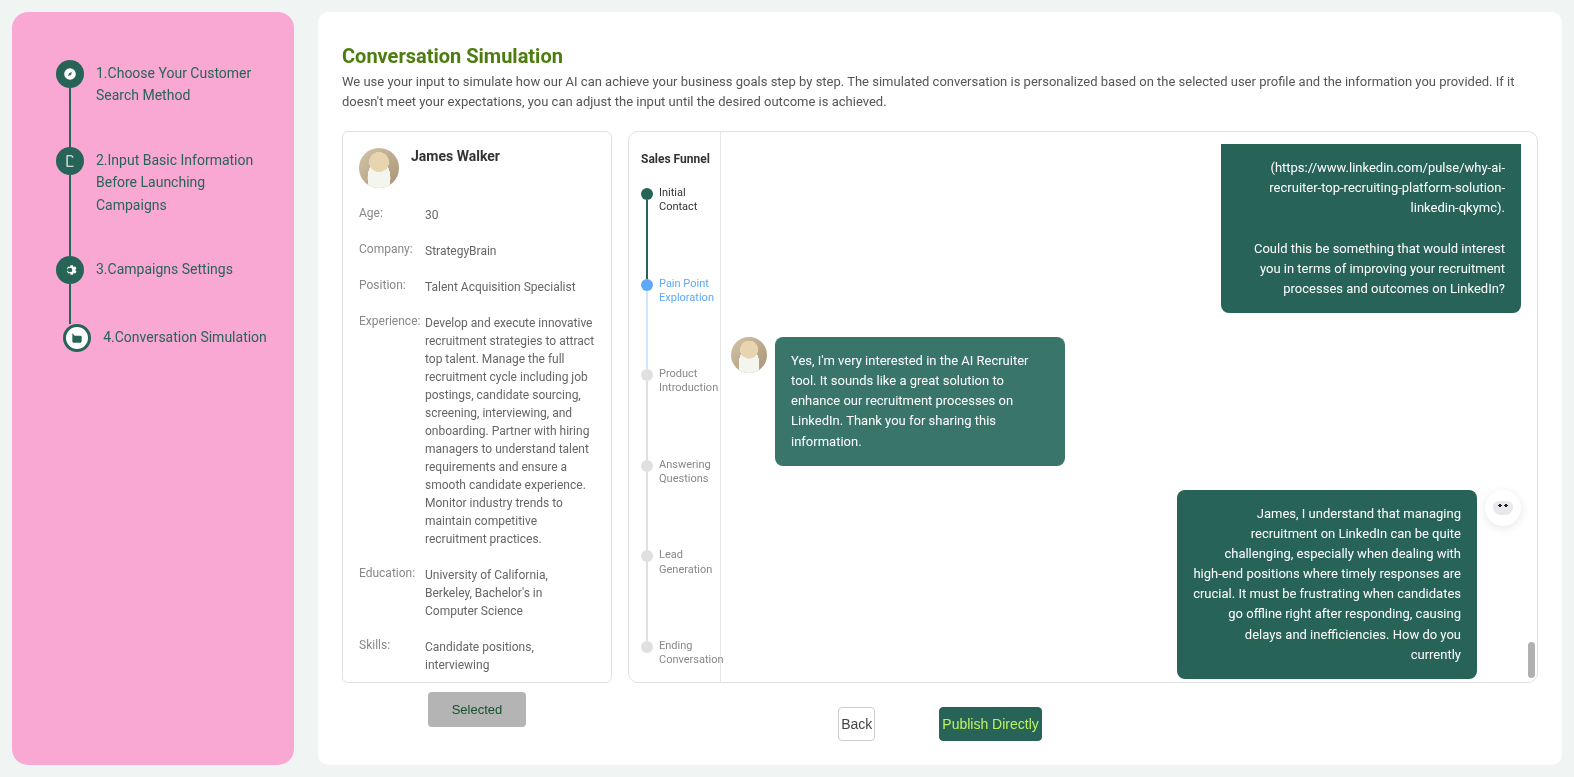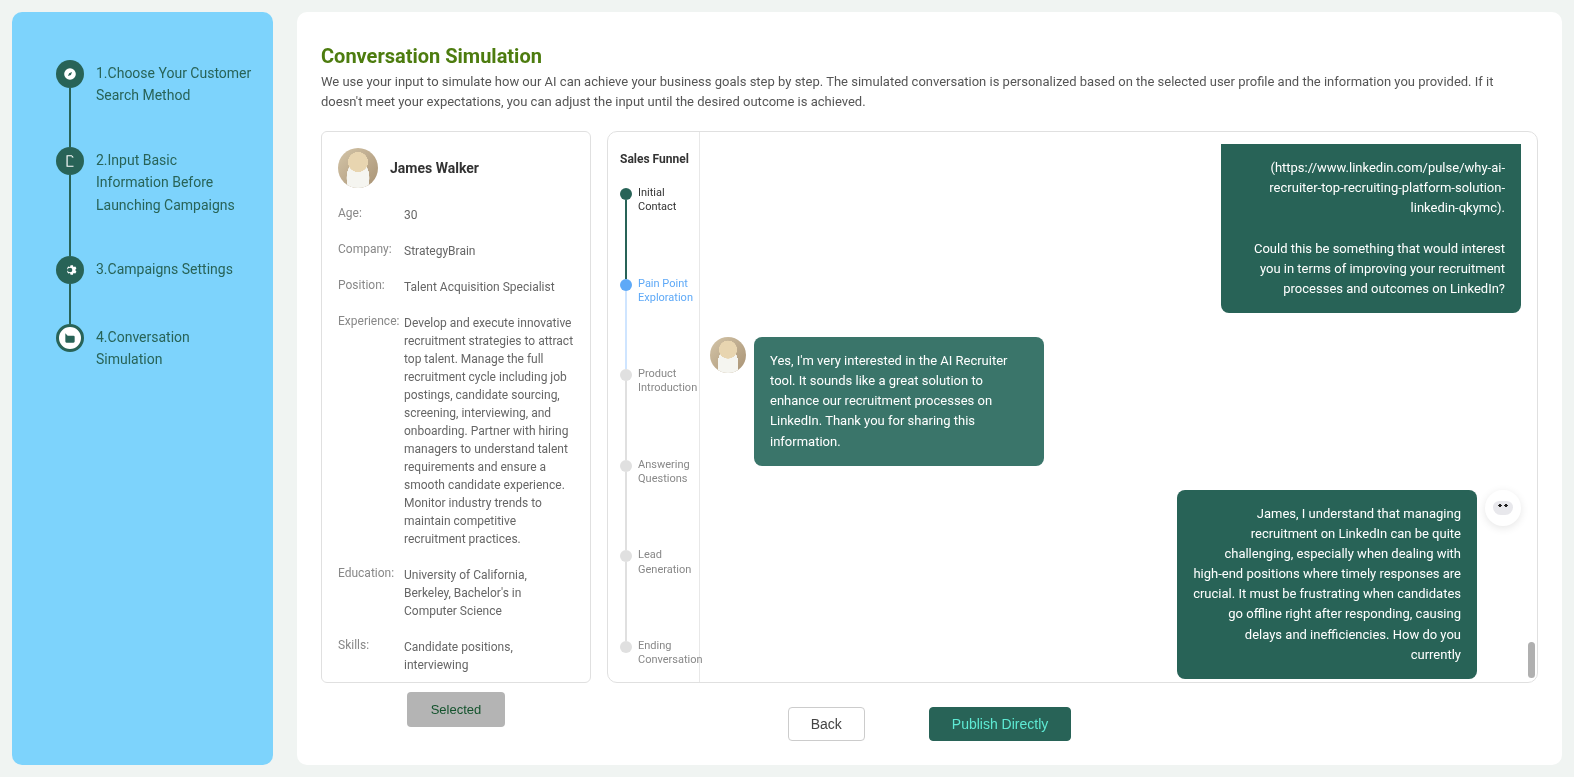--- a/index.html
+++ b/index.html
@@ -8,23 +8,23 @@
       background: #f0f4f2;
       color: #333;
       width: 1574px;
       height: 777px;
       overflow: hidden;
     }
     .page { display: flex; height: 100%; padding: 12px; gap: 24px; }
 
     
     .sidebar {
-      width: 261px;
-      background: #7dd3fc;
-      border-radius: 10px;
+      width: 282px;
+      background: #f9a8d4;
+      border-radius: 16px;
       padding: 48px 20px 20px 44px;
     }
     .step-list { list-style: none; position: relative; }
     .step-item {
       display: flex;
       align-items: flex-start;
       gap: 12px;
       position: relative;
       padding-bottom: 40px;
     }
@@ -93,21 +93,21 @@
 
     
     .profile-card {
       width: 270px;
       border: 1px solid #e0e0e0;
       border-radius: 6px;
       padding: 16px;
       display: flex;
       flex-direction: column;
     }
-    .profile-head { display: flex; align-items: center; gap: 12px; margin-bottom: 18px; }
+    .profile-head { display: flex; gap: 12px; margin-bottom: 18px; }
     .avatar {
       width: 40px; height: 40px; border-radius: 50%;
       background: linear-gradient(135deg, #d4c5a8, #a89274);
       position: relative; overflow: hidden; flex-shrink: 0;
     }
     .avatar::after {
       content: ""; position: absolute; inset: 0;
       background: radial-gradient(circle at 50% 35%, #e8d5b0 30%, transparent 31%),
                   radial-gradient(ellipse at 50% 75%, #f5f5f0 40%, transparent 41%);
     }
@@ -205,24 +205,24 @@
       position: absolute; right: 2px; top: 0; bottom: 0; width: 8px;
     }
     .scrollbar-thumb {
       position: absolute; right: 0; width: 7px; height: 36px;
       background: #b0b0b0; border-radius: 4px; bottom: 4px;
     }
 
     
     .footer { display: flex; justify-content: center; gap: 16px; padding-top: 24px; }
     .btn {
-      padding: 8px 22px; border-radius: 4px; font-size: 14px; cursor: pointer;
+      padding: 8px 2px; border-radius: 4px; font-size: 14px; cursor: pointer;
     }
     .btn-secondary { background: #fff; border: 1px solid #ccc; color: #444; }
-    .btn-primary { background: #286357; border: 1px solid #286357; color: #5eead4; margin-left: 48px; }
+    .btn-primary { background: #286357; border: 1px solid #286357; color: #bef264; margin-left: 48px; }
   </style>
 </head>
 <body>
 
 <div class="page">
   <aside class="sidebar">
     <ul class="step-list">
       <li class="step-item">
         <span class="step-line"></span>
         <span class="step-icon">

